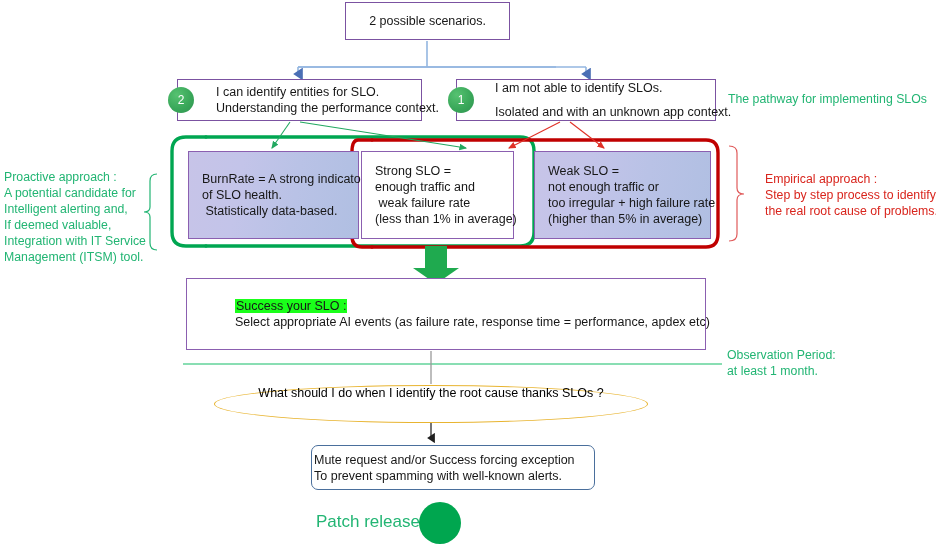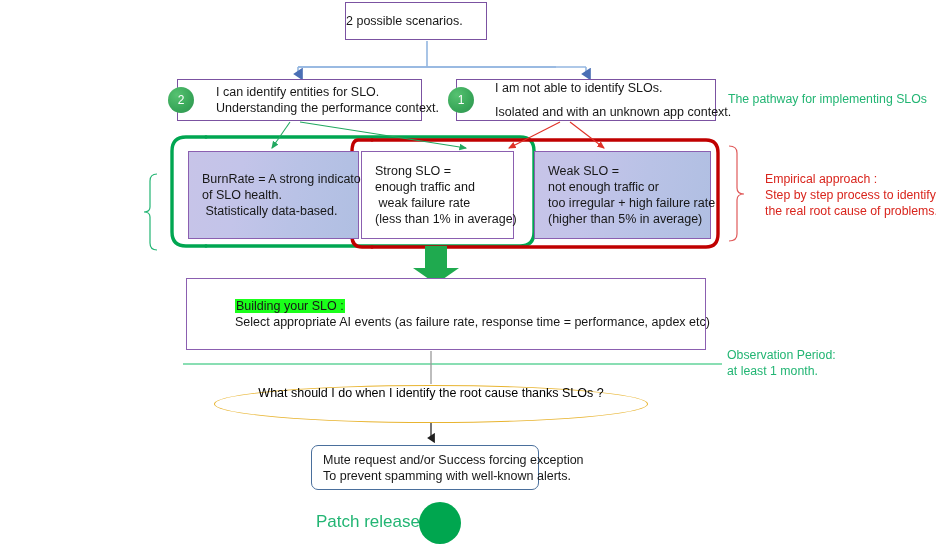--- a/index.html
+++ b/index.html
@@ -36,22 +36,22 @@
   }
   .box .line {
     font-size: 12.5px;
     color: #171717;
     line-height: 1.28;
     white-space: pre;
   }
 
   
   #root-box {
-    left: 345px; top: 2px; width: 142px; height: 38px;
-    align-items: flex-start;
+    left: 345px; top: 2px; width: 165px; height: 38px;
+    align-items: center;
     border-width: 1.4px;
   }
   #root-box .line { font-size: 12.5px; }
 
   
   .scenario-box {
     height: 42px;
     padding-left: 38px;
     border-width: 1.4px;
   }
@@ -102,24 +102,24 @@
     border: 1.6px solid #e8b430;
     border-radius: 50%;
     display: flex; align-items: flex-start; justify-content: center;
     background: #ffffff;
     box-sizing: border-box;
   }
   #question-oval .line { font-size: 12.5px; }
 
   
   #mute-box {
-    left: 311px; top: 445px; width: 228px; height: 45px;
+    left: 311px; top: 445px; width: 284px; height: 45px;
     border: 1.4px solid #4a6f9c;
     border-radius: 7px;
-    padding-left: 11px;
+    padding-left: 2px;
   }
 
   
   .annot {
     position: absolute;
     font-size: 12.3px;
     line-height: 1.30;
     white-space: pre;
   }
   .annot.green { color: #22b573; }
@@ -232,34 +232,40 @@
   </div>
 
   <div class="box slo-box gradient-fill" id="slo-weak">
     <div class="line">Weak SLO =</div>
     <div class="line">not enough traffic or</div>
     <div class="line">too irregular + high failure rate</div>
     <div class="line">(higher than 5% in average)</div>
   </div>
 
   <div class="box" id="building-box">
-    <div class="line"><span class="highlight">Building your SLO :</span></div>
+    <div class="line"><span class="highlight">Success your SLO :</span></div>
     <div class="line">Select appropriate AI events (as failure rate, response time = performance, apdex etc)</div>
   </div>
 
   <div id="question-oval">
     <div class="line">What should I do when I identify the root cause thanks SLOs ?</div>
   </div>
 
   <div class="box" id="mute-box">
     <div class="line">Mute request and/or Success forcing exception</div>
     <div class="line">To prevent spamming with well-known alerts.</div>
   </div>
 
   <div class="annot green" id="annot-pathway">The pathway for implementing SLOs</div>
+  <div class="annot green" id="annot-proactive">Proactive approach :
+A potential candidate for
+Intelligent alerting and,
+If deemed valuable,
+Integration with IT Service
+Management (ITSM) tool.</div>
   <div class="annot red" id="annot-empirical">Empirical approach :
 Step by step process to identify
 the real root cause of problems.</div>
   <div class="annot green" id="annot-observation">Observation Period:
 at least 1 month.</div>
   <div class="annot" id="annot-patch">Patch released</div>
 
   <div id="patch-circle"></div>
 
 </div>

